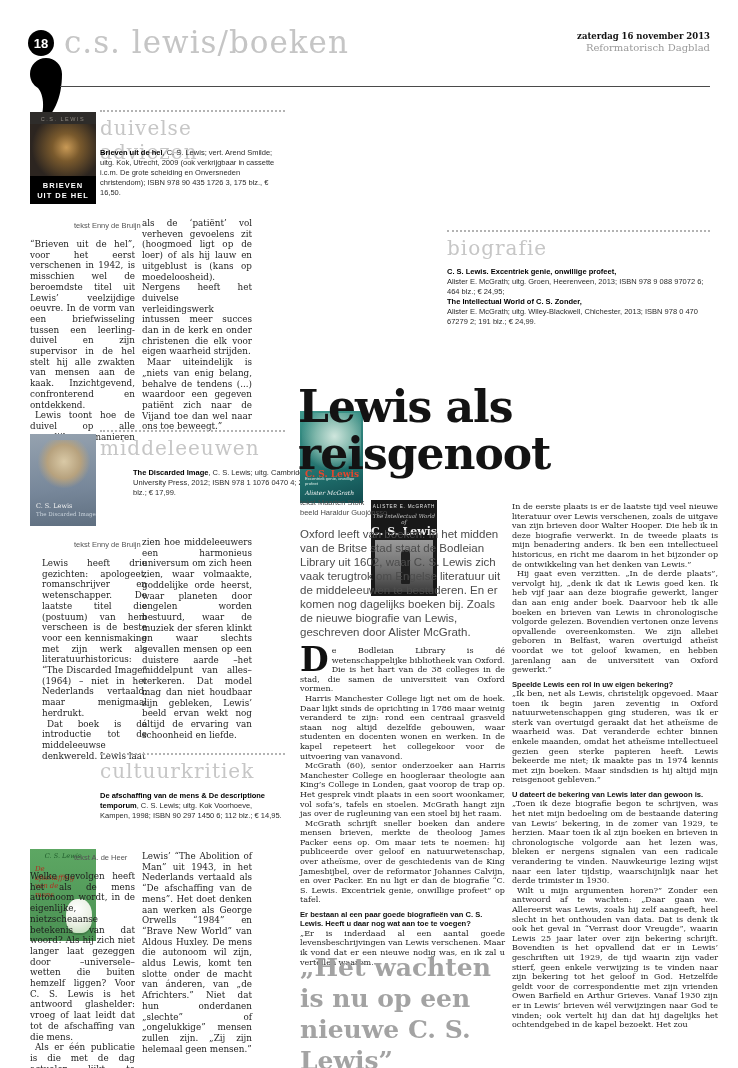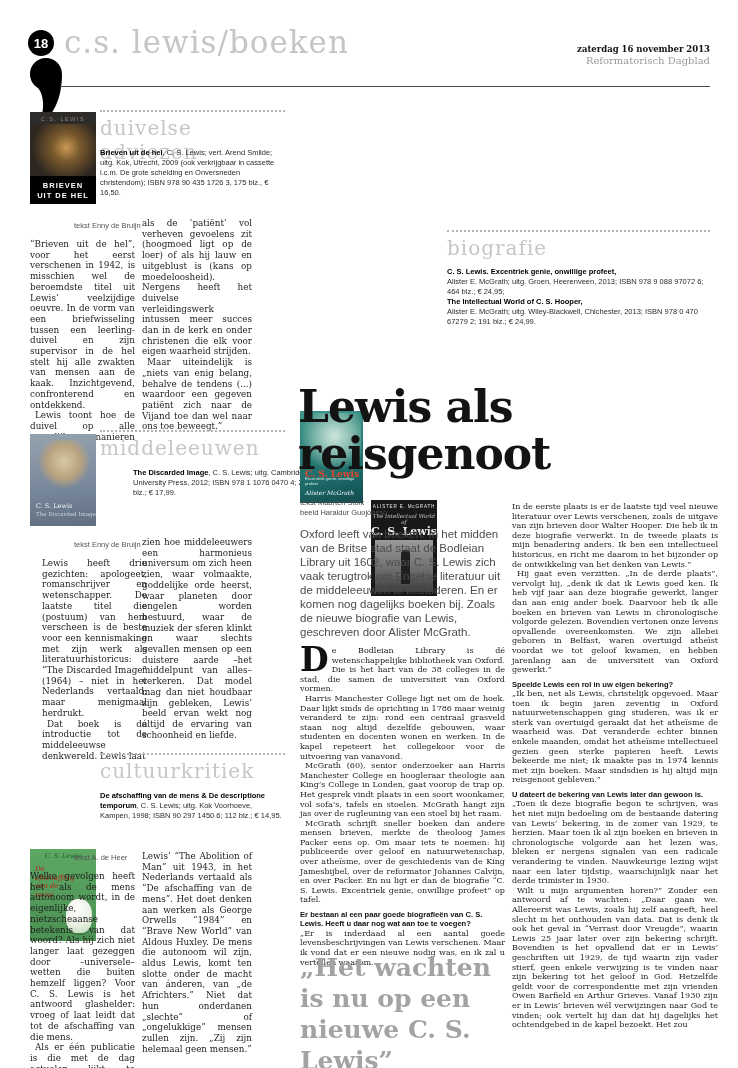--- a/index.html
+++ b/index.html
@@ -5,21 +5,21 @@
   html,body{margin:0;padding:0;background:#e8e8e8;}
   .page{position:relative;width:738px;height:1068px;background:#ffffff;margin:0 auto;
         font-family:"DejaVu Serif",serif;color:#1d1d1d;overflow:hidden;}
   .abs{position:absolute;}
 
   
   .hdr-circle{left:28px;top:30px;width:26px;height:26px;border-radius:50%;background:#000;
       color:#fff;font-family:"Liberation Sans",sans-serif;font-weight:bold;font-size:13px;
       display:flex;align-items:center;justify-content:center;}
   .hdr-title{left:64px;top:24px;font-size:31px;color:#c5c5c5;letter-spacing:1px;font-weight:400;}
-  .hdr-right{right:28px;top:44px;text-align:right;line-height:11px;margin-left:12px;}
+  .hdr-right{right:28px;top:31px;text-align:right;line-height:11px;margin-left:12px;}
   .hdr-date{font-size:8.5px;font-weight:bold;color:#111;}
   .hdr-pub{font-size:10px;color:#9a9a9a;}
   .hdr-rule{left:60px;top:86px;width:650px;height:1px;background:#4a4a4a;}
   .big-comma{left:30px;top:58px;}
 
   
   .headblock{width:185px;border-top:2px dotted #b3b3b3;padding-top:4px;}
   .sechead{font-size:20px;color:#c6c6c6;letter-spacing:1px;}
   .info{font-family:"Liberation Sans",sans-serif;font-size:7.5px;line-height:10px;color:#2b2b2b;}
   .info .t{font-weight:bold;color:#000;}
@@ -182,21 +182,21 @@
     <div class="c5-art">
         <div class="c5-fig"></div>
       </div>
   </div>
   <div class="abs headblock" style="left:447px;top:230px;width:263px;">
     <div class="sechead">biografie</div>
   </div>
   <div class="abs info" style="left:447px;top:267px;width:263px;">
     <span class="t blk">C. S. Lewis. Excentriek genie, onwillige profeet,</span>
     <span class="blk">Alister E. McGrath; uitg. Groen, Heerenveen, 2013; ISBN 978 9 088 97072 6; 464 blz.; € 24,95;</span>
-    <span class="t blk">The Intellectual World of C. S. Hooper,</span>
+    <span class="t blk">The Intellectual World of C. S. Zonder,</span>
     <span class="blk">Alister E. McGrath; uitg. Wiley-Blackwell, Chichester, 2013; ISBN 978 0 470 67279 2; 191 blz.; € 24,99.</span>
   </div>
 
   <div class="abs headline" style="left:298px;top:383px;width:420px;">
     <div>Lewis als</div>
     <div>reisgenoot</div>
   </div>
 
   <div class="abs mbyline" style="left:300px;top:498px;">
     <div>tekst Maarten Stolk</div>

